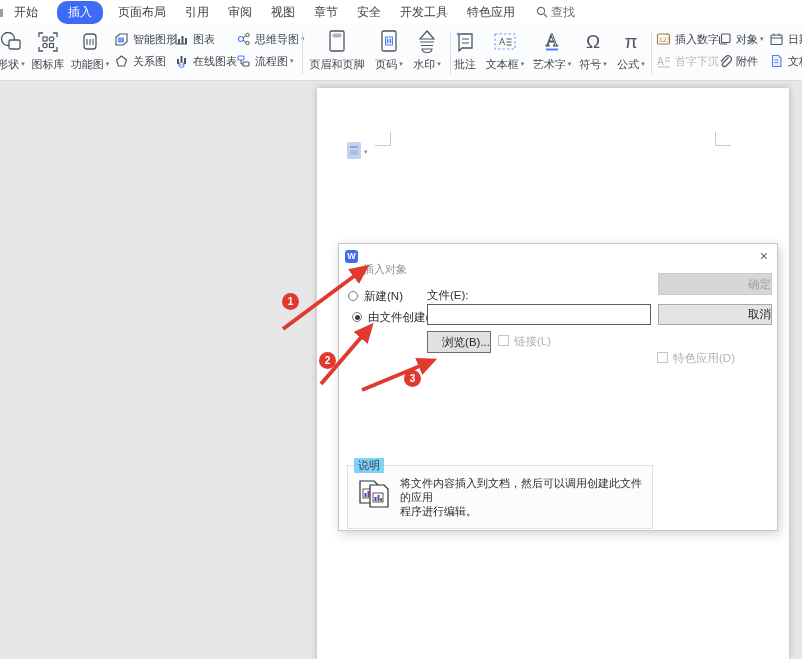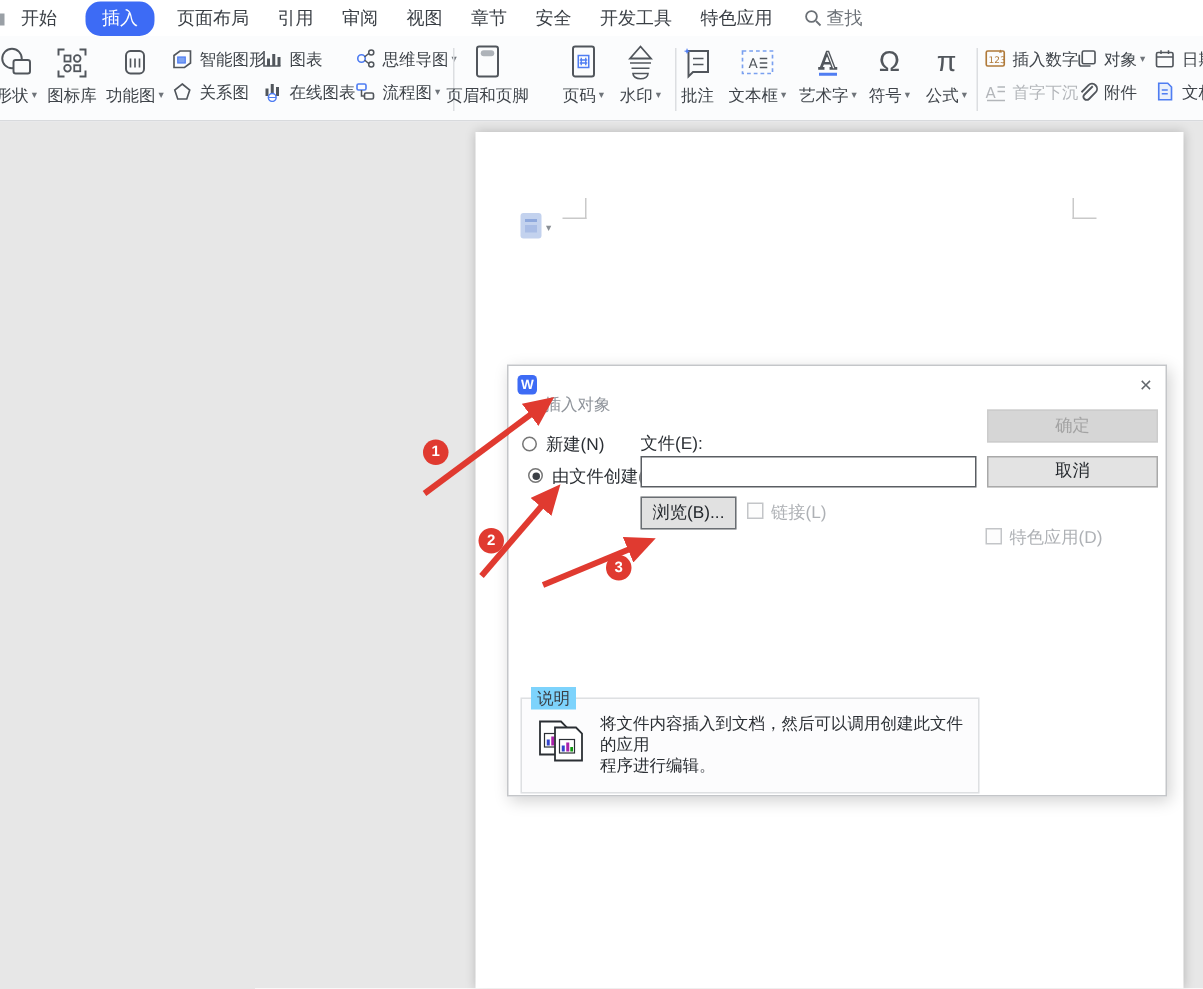--- a/index.html
+++ b/index.html
@@ -42,21 +42,21 @@
   .dialog{position:absolute;left:338px;top:243px;width:440px;height:288px;background:#fff;border:1px solid #c4c6c9;box-sizing:border-box;box-shadow:2px 3px 10px rgba(0,0,0,.18);}
   .dlg-title{position:absolute;left:0;top:0;width:100%;height:26px;}
   .dlg-logo{position:absolute;left:6px;top:6px;width:13px;height:13px;background:#3d6bf5;border-radius:3px;color:#fff;font-size:9px;font-weight:bold;text-align:center;line-height:13px;}
   .dlg-title-text{position:absolute;left:24px;top:18px;font-size:11px;color:#8f949b;}
   .dlg-close{position:absolute;right:9px;top:5px;font-size:14px;color:#63686e;line-height:14px;cursor:default;}
   .radio{position:absolute;width:10px;height:10px;border:1px solid #767676;border-radius:50%;background:#fff;box-sizing:border-box;}
   .radio.sel:after{content:"";position:absolute;left:1.5px;top:1.5px;width:5px;height:5px;border-radius:50%;background:#3b3f45;}
   .lbl{position:absolute;font-size:11.5px;color:#2b2f34;white-space:nowrap;}
   .lbl.dis{color:#aeb1b5;}
   .txtinput{position:absolute;left:88px;top:60px;width:224px;height:21px;border:1px solid #5a5e63;background:#fff;box-sizing:border-box;font-size:11px;padding:0 4px;}
-  .btn{position:absolute;font-size:11.5px;text-align:center;box-sizing:border-box;cursor:default;}
+  .btn{position:absolute;font-size:11.5px;text-align:right;box-sizing:border-box;cursor:default;}
   .btn-ok{left:319px;top:29px;width:114px;height:22px;background:#d6d6d6;border:1px solid #cccccc;color:#a3a3a3;line-height:20px;}
   .btn-cancel{left:319px;top:60px;width:114px;height:21px;background:#e3e3e3;border:1px solid #a9a9a9;color:#24282d;line-height:19px;}
   .btn-browse{left:88px;top:87px;width:64px;height:22px;background:#e1e1e1;border:1px solid #6a6e73;color:#24282d;line-height:20px;}
   .cbox{position:absolute;width:11px;height:11px;border:1px solid #c3c5c8;background:#fdfdfd;box-sizing:border-box;}
   .descbox{position:absolute;left:8px;top:221px;width:304px;height:62px;border:1px solid #deе0e2;border:1px solid #dee0e2;background:#fcfcfd;}
   .desclegend{position:absolute;left:6px;top:-8px;background:#7dd3fc;padding:0 4px;font-size:11px;color:#3a3e44;}
   .desctext{position:absolute;left:52px;top:10px;width:246px;font-size:11px;color:#2b2f34;line-height:14px;}
   .descicon{position:absolute;left:9px;top:11px;}
 
   
@@ -181,21 +181,21 @@
             <rect x="7" y="8" width="6" height="4" rx="1" fill="none" stroke="#51565c" stroke-width="1.1"></rect>
             <path d="M5 6v4h2" fill="none" stroke="#51565c" stroke-width="1"></path>
           </svg>
         <span>流程图</span>
           <span class="caret">▾</span>
       </div>
     </div>
 
     <div class="rib-sep" style="left:302px;"></div>
 
-    <div class="rib-item" style="left:294px;width:62px;">
+    <div class="rib-item" style="left:306px;width:62px;">
       <div class="ric">
           <svg width="24" height="26" viewBox="0 0 24 26">
             <rect x="5" y="2" width="14" height="20" rx="1.5" fill="none" stroke="#51565c" stroke-width="1.3"></rect>
             <rect x="7.5" y="4.5" width="9" height="4" rx="2" fill="#aeb3b9"></rect>
           </svg>
         </div>
       <div class="rlb"><span>页眉和页脚</span></div>
     </div>
 
     <div class="rib-item" style="left:368px;width:42px;">

